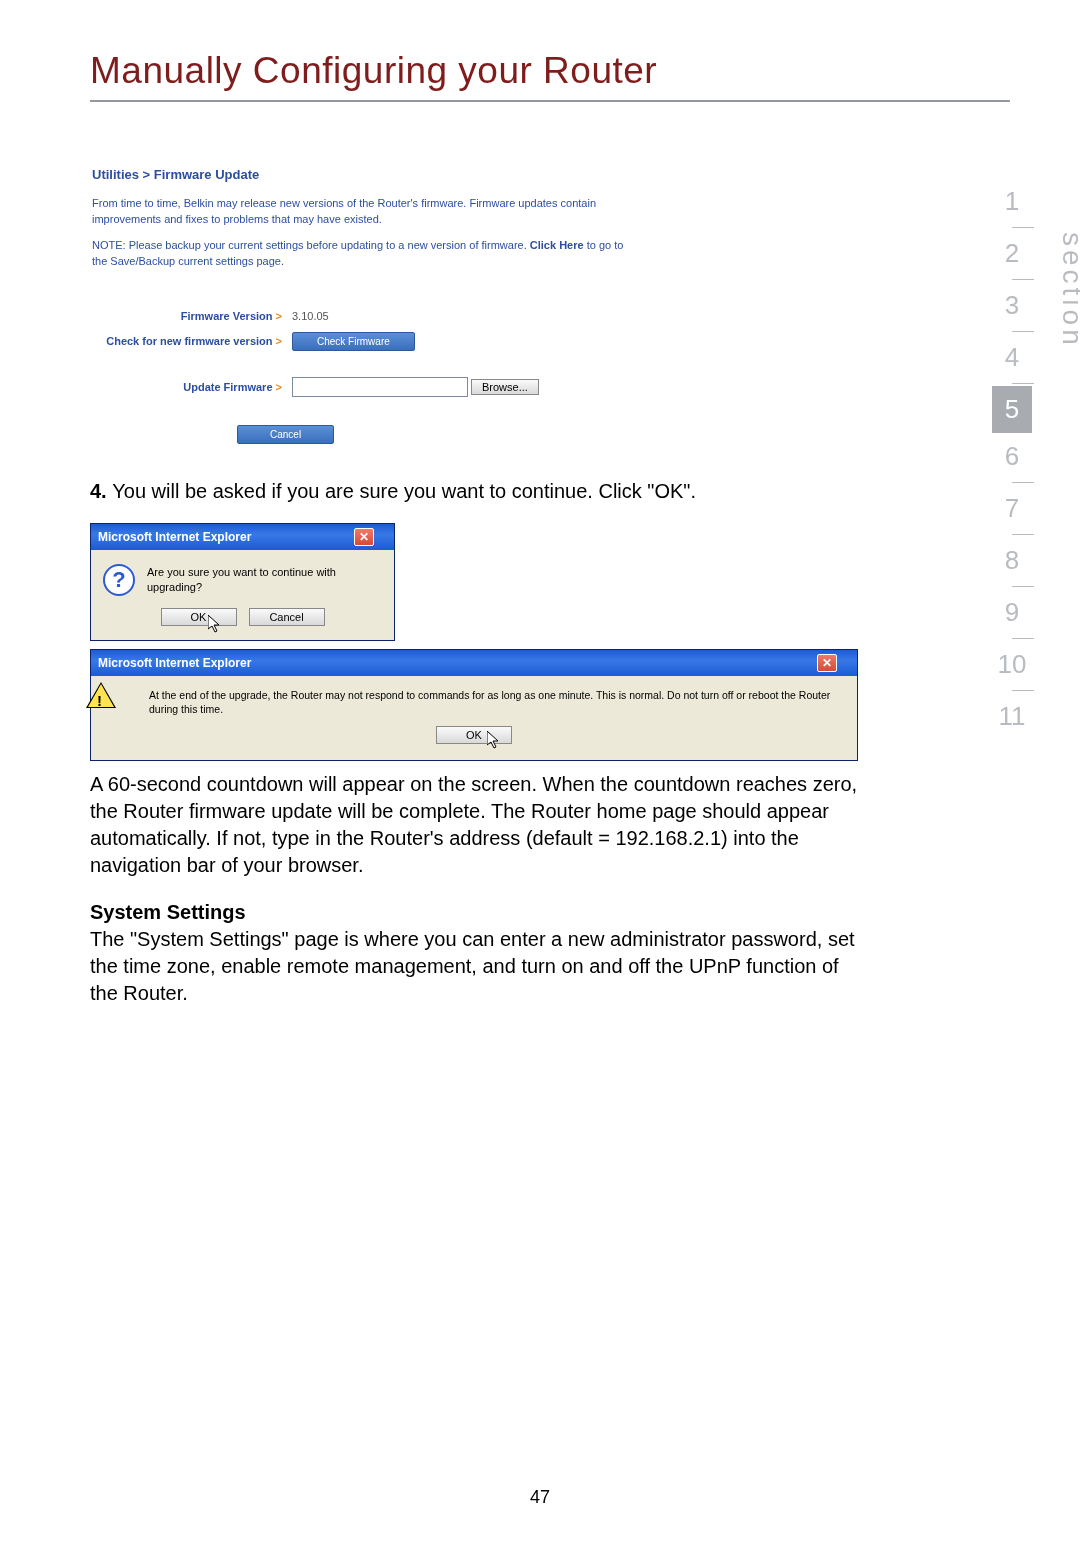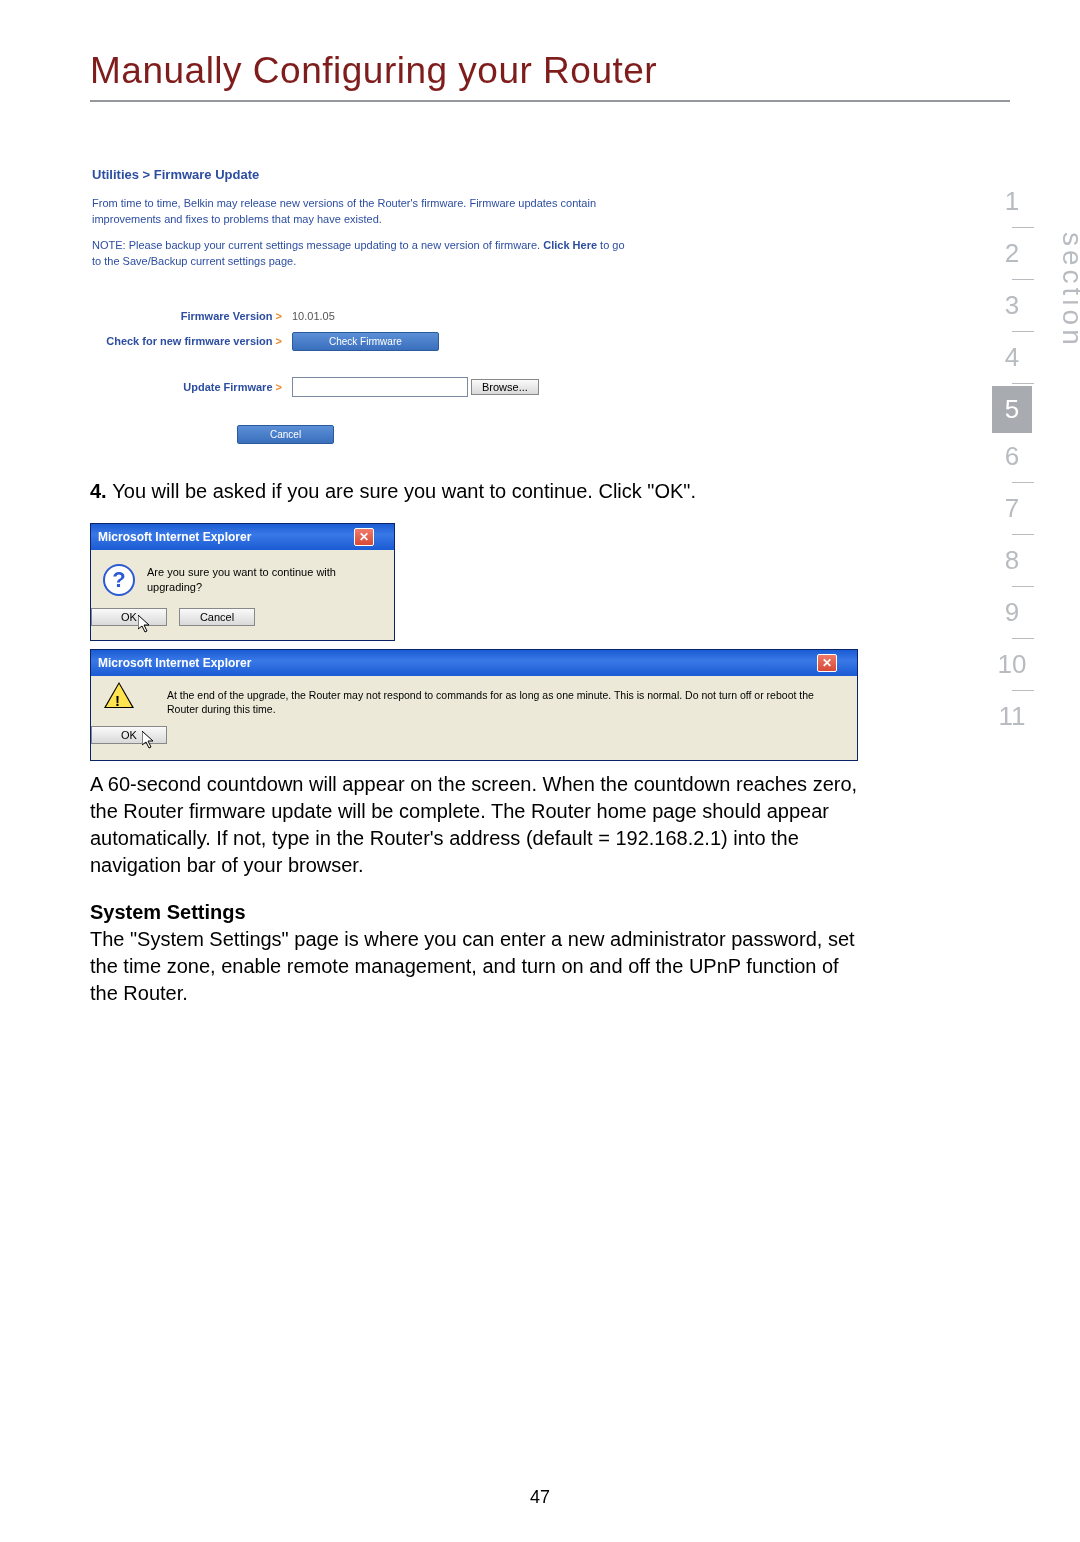--- a/index.html
+++ b/index.html
@@ -74,21 +74,21 @@
   }
   .gt { color: #e88b2e; font-weight: bold; }
   .router-value {
     color: #555;
     font-size: 11px;
   }
   .btn-blue {
     background: linear-gradient(#5b8fd6, #3a6fbd);
     color: #fff;
     font-size: 10px;
-    padding: 3px 36px;
+    padding: 3px 24px;
     border: 1px solid #2a5a9c;
     border-radius: 2px;
     cursor: pointer;
   }
   .btn-blue.small { padding: 3px 32px; }
   .file-input {
     border: 1px solid #7a8aa0;
     height: 18px;
     width: 170px;
     background: #fff;
@@ -192,41 +192,42 @@
     color: #000;
     font-weight: bold;
     font-size: 15px;
     text-indent: -4px;
     line-height: 34px;
   }
   .warn-wrap { width: 30px; height: 26px; position: relative; flex-shrink:0; margin-left:6px; margin-right:6px; }
   .ie-msg { font-size: 11px; line-height: 1.35; }
   .ie-buttons {
     display: flex;
+    justify-content: center;
     gap: 12px;
     padding: 0 0 14px 0;
   }
   .ie-btn {
     background: linear-gradient(#fafafa, #d9d9d9);
     border: 1px solid #888;
     font-size: 11px;
     padding: 2px 0;
     width: 74px;
     cursor: pointer;
     text-align: center;
     position: relative;
   }
   .cursor-svg {
     position: absolute;
     width: 16px; height: 20px;
   }
 
   
   .ie-dialog.wide { width: 766px; }
-  .ie-dialog.wide .ie-body { padding: 10px 18px 6px 22px; align-items: flex-start; }
+  .ie-dialog.wide .ie-body { padding: 10px 18px 6px 4px; align-items: flex-start; }
   .ie-dialog.wide .ie-msg { font-size: 10.5px; padding-top: 2px; }
   .ie-dialog.wide .ie-buttons { padding: 4px 0 16px 0; }
 
   .body-para {
     font-size: 20px;
     line-height: 1.35;
     margin: 10px 0 0 0;
     width: 770px;
   }
   .subhead {
@@ -281,28 +282,28 @@
 <body>
 
 <div class="page">
   <div class="page-title">Manually Configuring your Router</div>
   <hr class="title-rule">
 
   <div class="router-panel">
     <div class="router-breadcrumb">Utilities &gt; Firmware Update</div>
     <div class="router-desc">From time to time, Belkin may release new versions of the Router's firmware. Firmware updates contain improvements and fixes to problems that may have existed.</div>
     <div class="router-note">
-      <span>NOTE: Please backup your current settings message updating to a new version of firmware. </span><b>Click Here</b><span> to go to the Save/Backup current settings page.</span>
+      <span>NOTE: Please backup your current settings before updating to a new version of firmware. </span><b>Click Here</b><span> to go to the Save/Backup current settings page.</span>
     </div>
 
     <div class="router-form-row">
       <div class="router-label">
         <span>Firmware Version</span> <span class="gt">&gt;</span>
       </div>
-      <div class="router-value">10.01.05</div>
+      <div class="router-value">3.10.05</div>
     </div>
 
     <div class="router-form-row">
       <div class="router-label">
         <span>Check for new firmware version</span> <span class="gt">&gt;</span>
       </div>
       <button class="btn-blue">Check Firmware</button>
     </div>
 
     <div class="router-form-row" style="margin-top:26px;">

